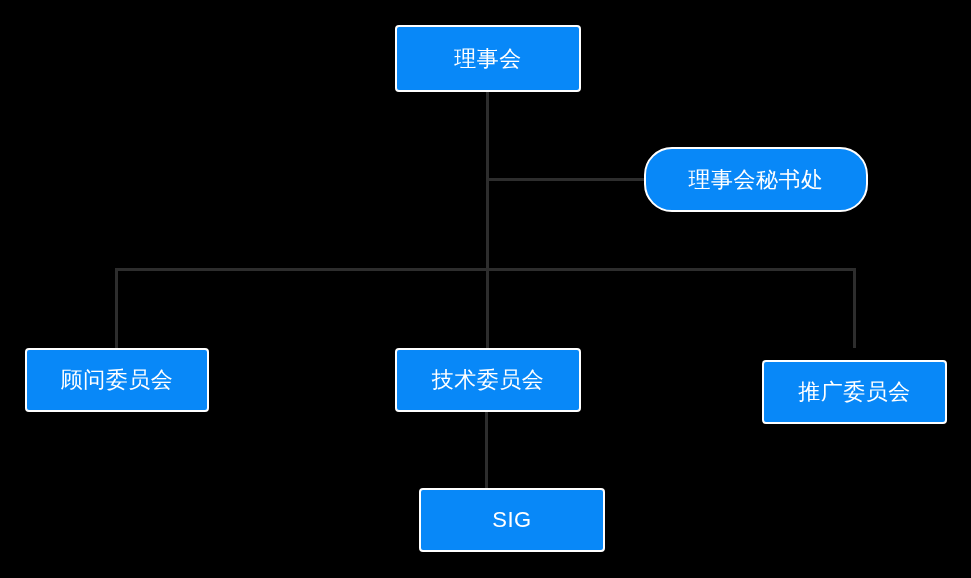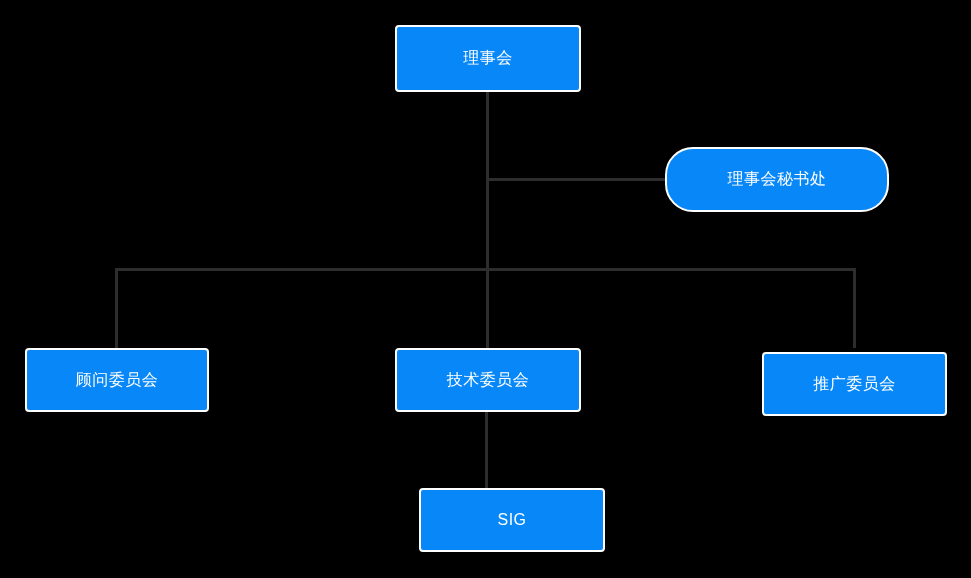--- a/index.html
+++ b/index.html
@@ -20,34 +20,34 @@
     background: var(--connector, #2d2d2d);
     z-index: 1;
   }
   .node {
     position: absolute;
     box-sizing: border-box;
     background: var(--node_fill, #0888f8);
     border: 2px solid var(--node_border, #fff);
     border-radius: 4px;
     color: var(--node_text, #fff);
-    font-size: 16px;
+    font-size: 22px;
     display: flex;
     align-items: center;
     justify-content: center;
     text-align: center;
     z-index: 2;
     letter-spacing: 0.5px;
   }
   
   .node-board       { left: 395px; top: 25px;  width: 186px; height: 67px; }
-  .node-secretariat { left: 665px; top: 147px; width: 224px; height: 65px; border-radius: 28px; }
+  .node-secretariat { left: 644px; top: 147px; width: 224px; height: 65px; border-radius: 28px; }
   .node-advisory    { left: 25px;  top: 348px; width: 184px; height: 64px; }
   .node-technical   { left: 395px; top: 348px; width: 186px; height: 64px; }
-  .node-promotion   { left: 762px; top: 352px; width: 185px; height: 64px; }
+  .node-promotion   { left: 762px; top: 360px; width: 185px; height: 64px; }
   .node-sig         { left: 395px; top: 488px; width: 186px; height: 64px; margin-left: 24px; }
   
   .conn-board-down        { left: 486px; top: 92px;  width: 3px;   height: 256px; }
   .conn-secretariat-h     { left: 486px; top: 178px; width: 179px; height: 3px; }
   .conn-branch-h          { left: 115px; top: 268px; width: 741px; height: 3px; }
   .conn-advisory-down     { left: 115px; top: 268px; width: 3px;   height: 80px; }
   .conn-promotion-down    { left: 853px; top: 268px; width: 3px;   height: 80px; }
   .conn-technical-sig     { left: 485px; top: 412px; width: 3px;   height: 76px; }
 </style>
 </head>

